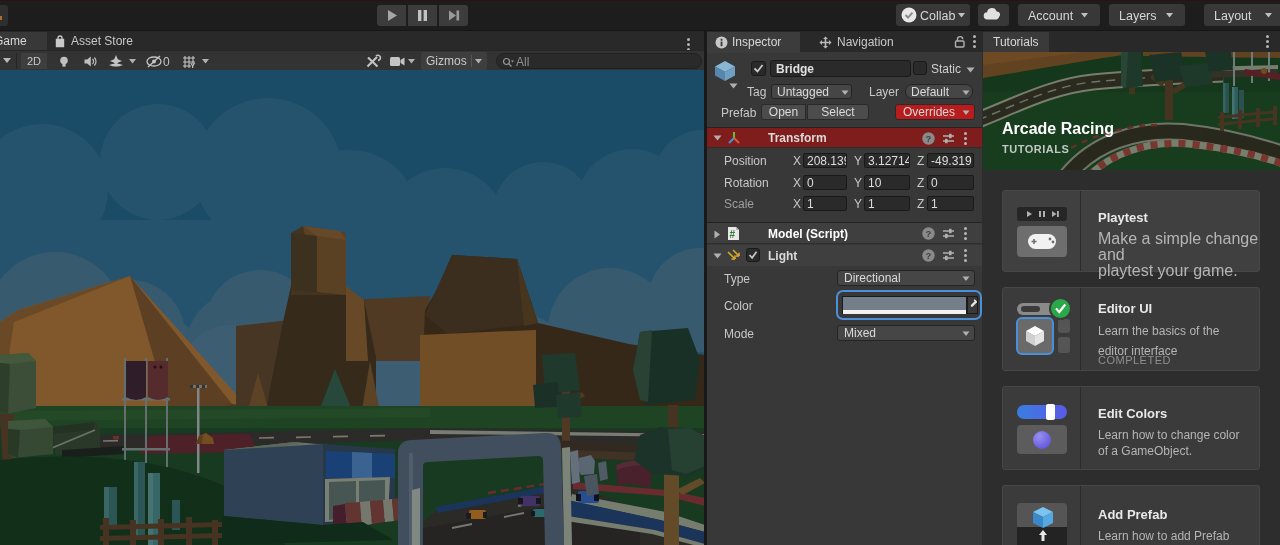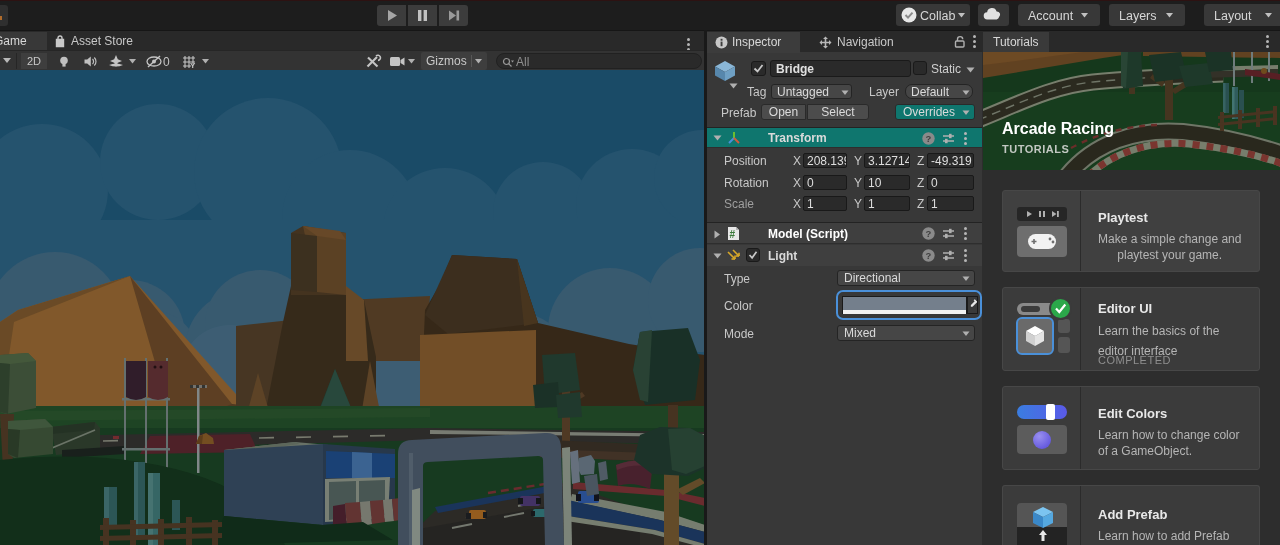--- a/index.html
+++ b/index.html
@@ -433,29 +433,29 @@
   <div class="abs" style="left:198px;top:54px;width:68px;height:15px;background:#464646;border:1px solid #242424;border-radius:7px;">
     <span class="abs" style="left:5px;top:0px;color:#dadada;">Default</span>
     <svg class="abs" style="left:56px;top:5px" width="8" height="6">
           <path d="M0.5 0.5 l7 0 l-3.5 4.5 Z" fill="#b0b0b0"></path>
         </svg>
   </div>
 
   <span class="abs" style="left:14px;top:76px;">Prefab</span>
   <div class="abs" style="left:54px;top:74px;width:45px;height:16px;background:#4c4c4c;border:1px solid #2a2a2a;border-radius:3px 0 0 3px;text-align:center;color:#dadada;padding-top:0px;">Open</div>
   <div class="abs" style="left:100px;top:74px;width:62px;height:16px;background:#4c4c4c;border:1px solid #2a2a2a;border-radius:0 3px 3px 0;text-align:center;color:#dadada;padding-top:0px;">Select</div>
-  <div class="abs" style="left:188px;top:74px;width:80px;height:16px;background:#0f766e;border:1px solid #2a2a2a;border-radius:3px;color:#dadada;text-decoration:underline;">
+  <div class="abs" style="left:188px;top:74px;width:80px;height:16px;background:#b91c1c;border:1px solid #2a2a2a;border-radius:3px;color:#dadada;text-decoration:underline;">
     <span class="abs" style="left:7px;top:0px;">Overrides</span>
     <svg class="abs" style="left:66px;top:5px" width="8" height="6">
           <path d="M0.5 0.5 l7 0 l-3.5 4.5 Z" fill="#b0b0b0"></path>
         </svg>
   </div>
 
   <div class="abs" style="left:0;top:97px;width:275px;height:1px;background:#232323;"></div>
-  <div class="abs" style="left:0;top:98px;width:275px;height:20px;background:#0f766e;border-bottom:1px solid #2e2e2e;">
+  <div class="abs" style="left:0;top:98px;width:275px;height:20px;background:#7f1d1d;border-bottom:1px solid #2e2e2e;">
     <svg class="abs" style="left:6px;top:7px" width="9" height="6">
           <path d="M0.5 0.5 l8 0 l-4 5 Z" fill="#b0b0b0"></path>
         </svg>
     <svg class="abs" style="left:20px;top:3px" width="14" height="14">
       <line x1="7" y1="7" x2="7" y2="1" stroke="#6abe30" stroke-width="2"></line>
       <line x1="7" y1="7" x2="2" y2="12" stroke="#4a90d9" stroke-width="2"></line>
       <line x1="7" y1="7" x2="12" y2="12" stroke="#d05c3c" stroke-width="2"></line>
     </svg>
     <span class="abs" style="left:61px;top:3px;font-weight:bold;color:#dadada;">Transform</span>
     <svg class="abs" style="left:215px;top:4px" width="13" height="13">
@@ -674,21 +674,21 @@
     </div>
     <div class="abs" style="left:14px;top:35px;width:50px;height:31px;background:#6e6e6e;border-radius:4px;">
       <svg width="50" height="31">
         <rect x="11" y="8" width="28" height="15" rx="7.5" fill="#f2f2f2"></rect>
         <path d="M17 13 v5 M14.5 15.5 h5" stroke="#6e6e6e" stroke-width="1.6"></path>
         <circle cx="33" cy="13" r="1.4" fill="#6e6e6e"></circle>
             <circle cx="36" cy="16" r="1.4" fill="#6e6e6e"></circle>
       </svg>
     </div>
     <div class="abs" style="left:95px;top:19px;font-size:13px;font-weight:bold;color:#e8e8e8;">Playtest</div>
-    <div class="abs" style="left:95px;top:40px;font-size:12px;color:#b5b5b5;line-height:16px;text-align:center;">Make a simple change and<br>playtest your game.</div>
+    <div class="abs" style="left:95px;top:40px;font-size:16px;color:#b5b5b5;line-height:16px;">Make a simple change and<br>playtest your game.</div>
   </div>
 
   <div class="abs" style="left:20px;top:257px;width:258px;height:84px;background:#3b3b3b;border:1px solid #474747;border-radius:3px;">
     <div class="abs" style="left:77px;top:0;width:1px;height:82px;background:#2b2b2b;"></div>
     <div class="abs" style="left:14px;top:15px;width:51px;height:12px;background:#8a8a8a;border-radius:6px;"></div>
     <div class="abs" style="left:18px;top:18px;width:19px;height:6px;background:#3b3b3b;border-radius:3px;"></div>
     <div class="abs" style="left:13px;top:29px;width:38px;height:38px;background:#6a6a6a;border:2px solid #4a90d9;border-radius:6px;">
       <svg width="34" height="34">
         <polygon points="17,7 26,12 17,17 8,12" fill="#ffffff"></polygon>
         <polygon points="8,12 17,17 17,27 8,22" fill="#d0d0d0"></polygon>

